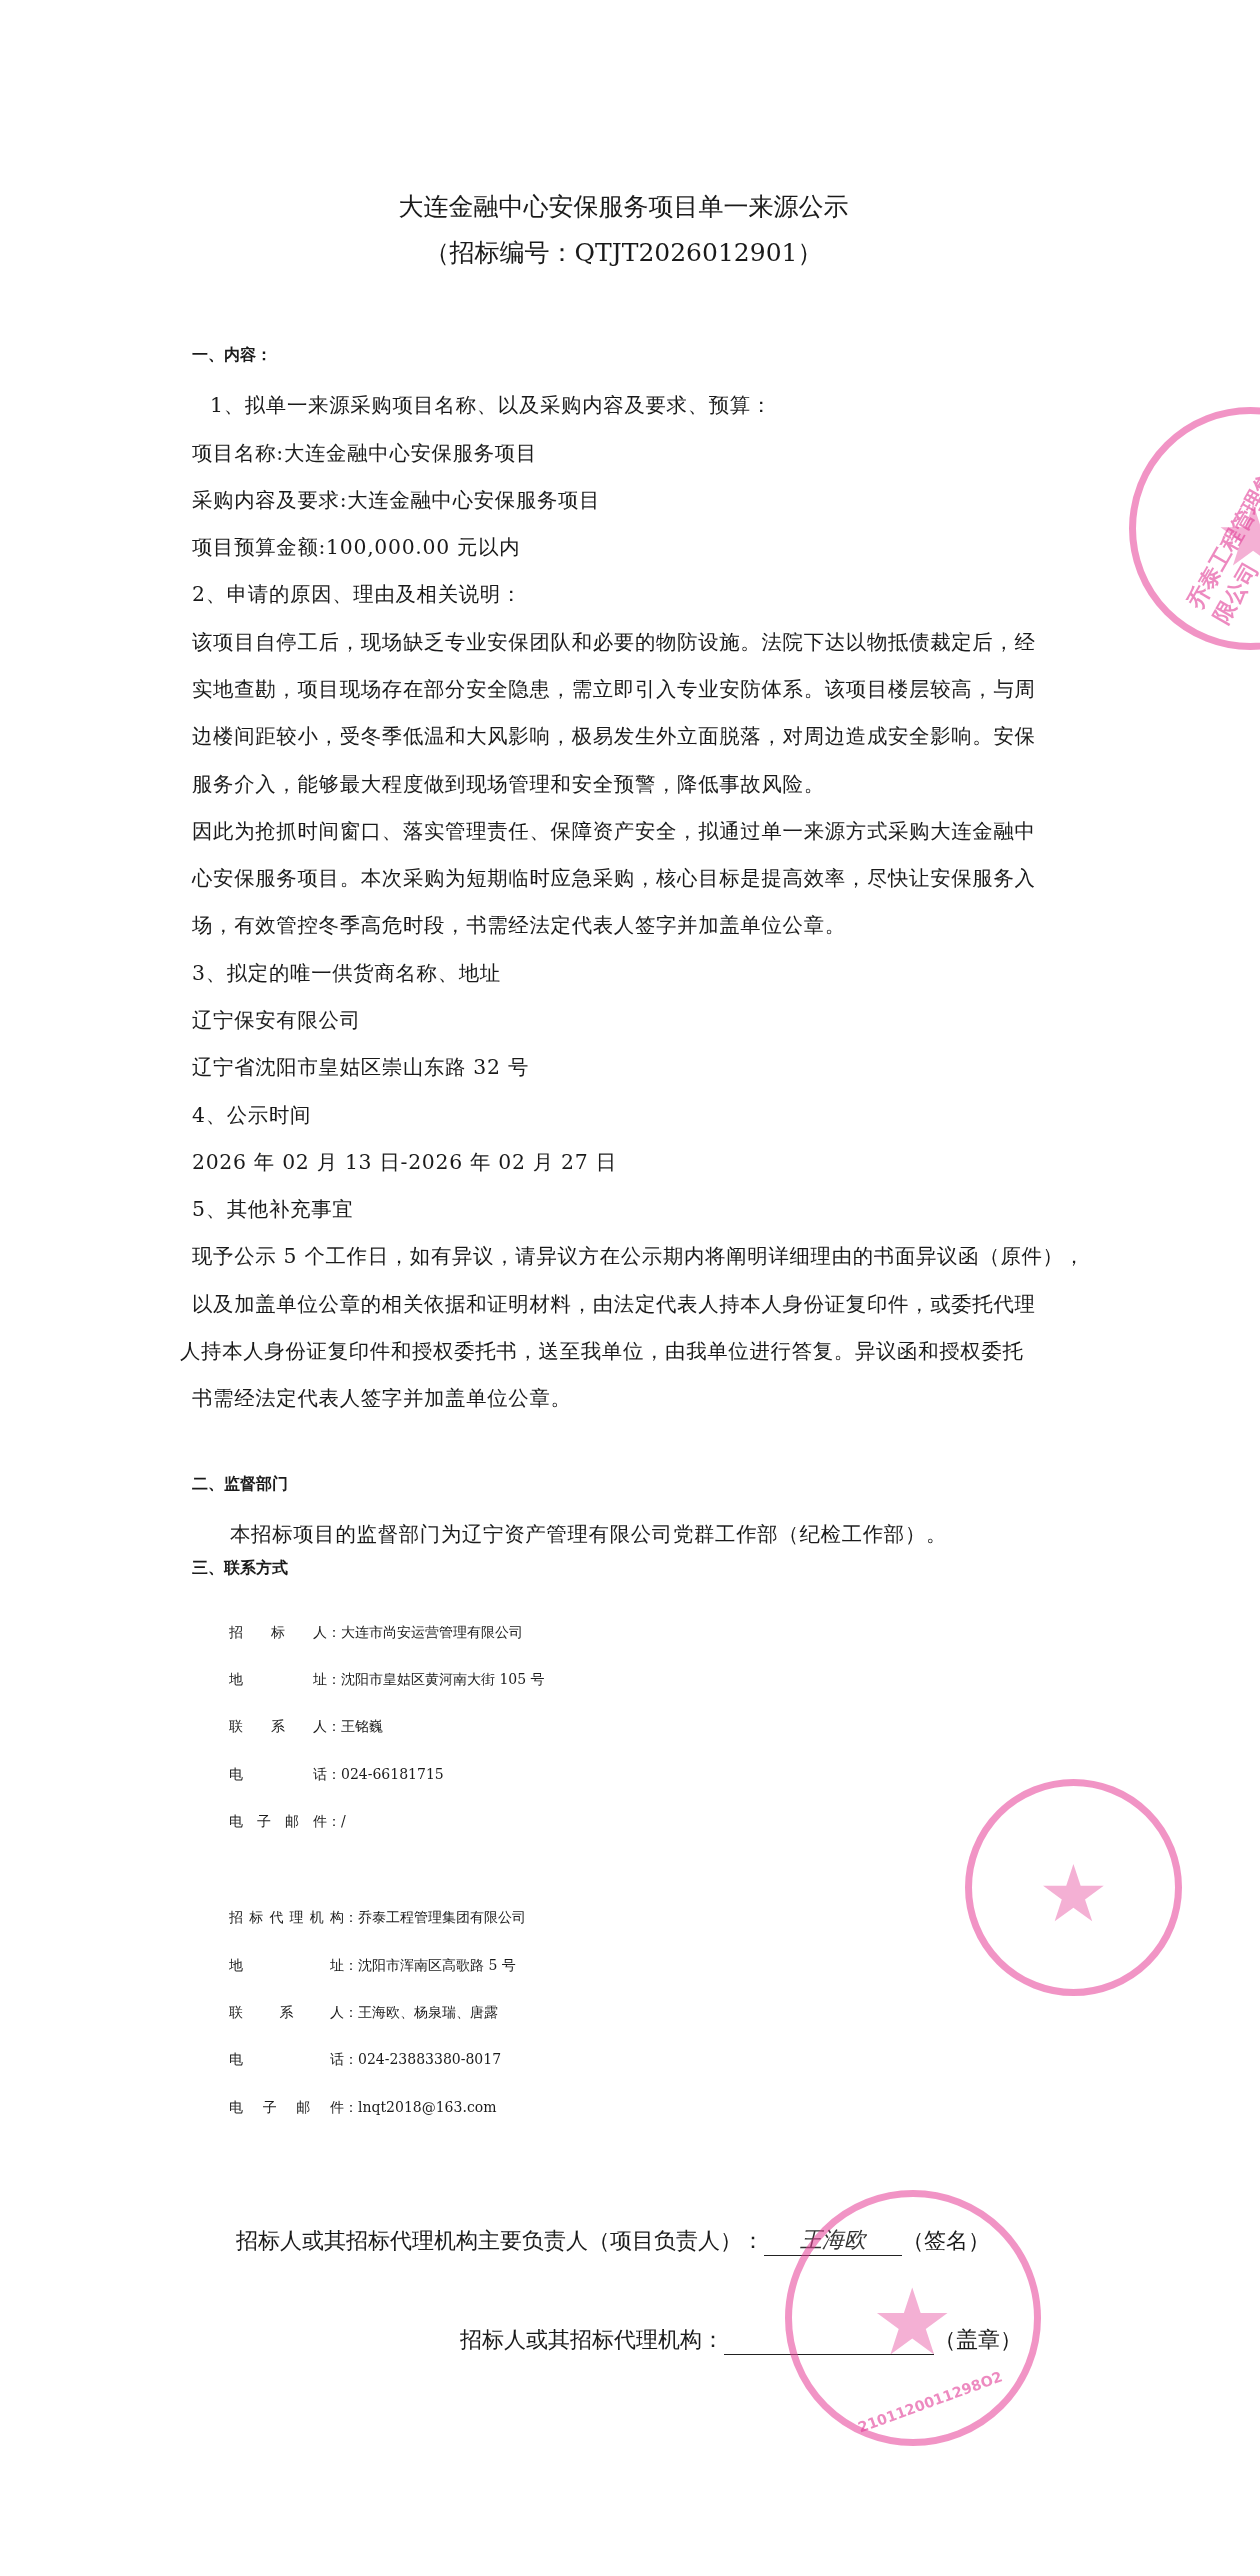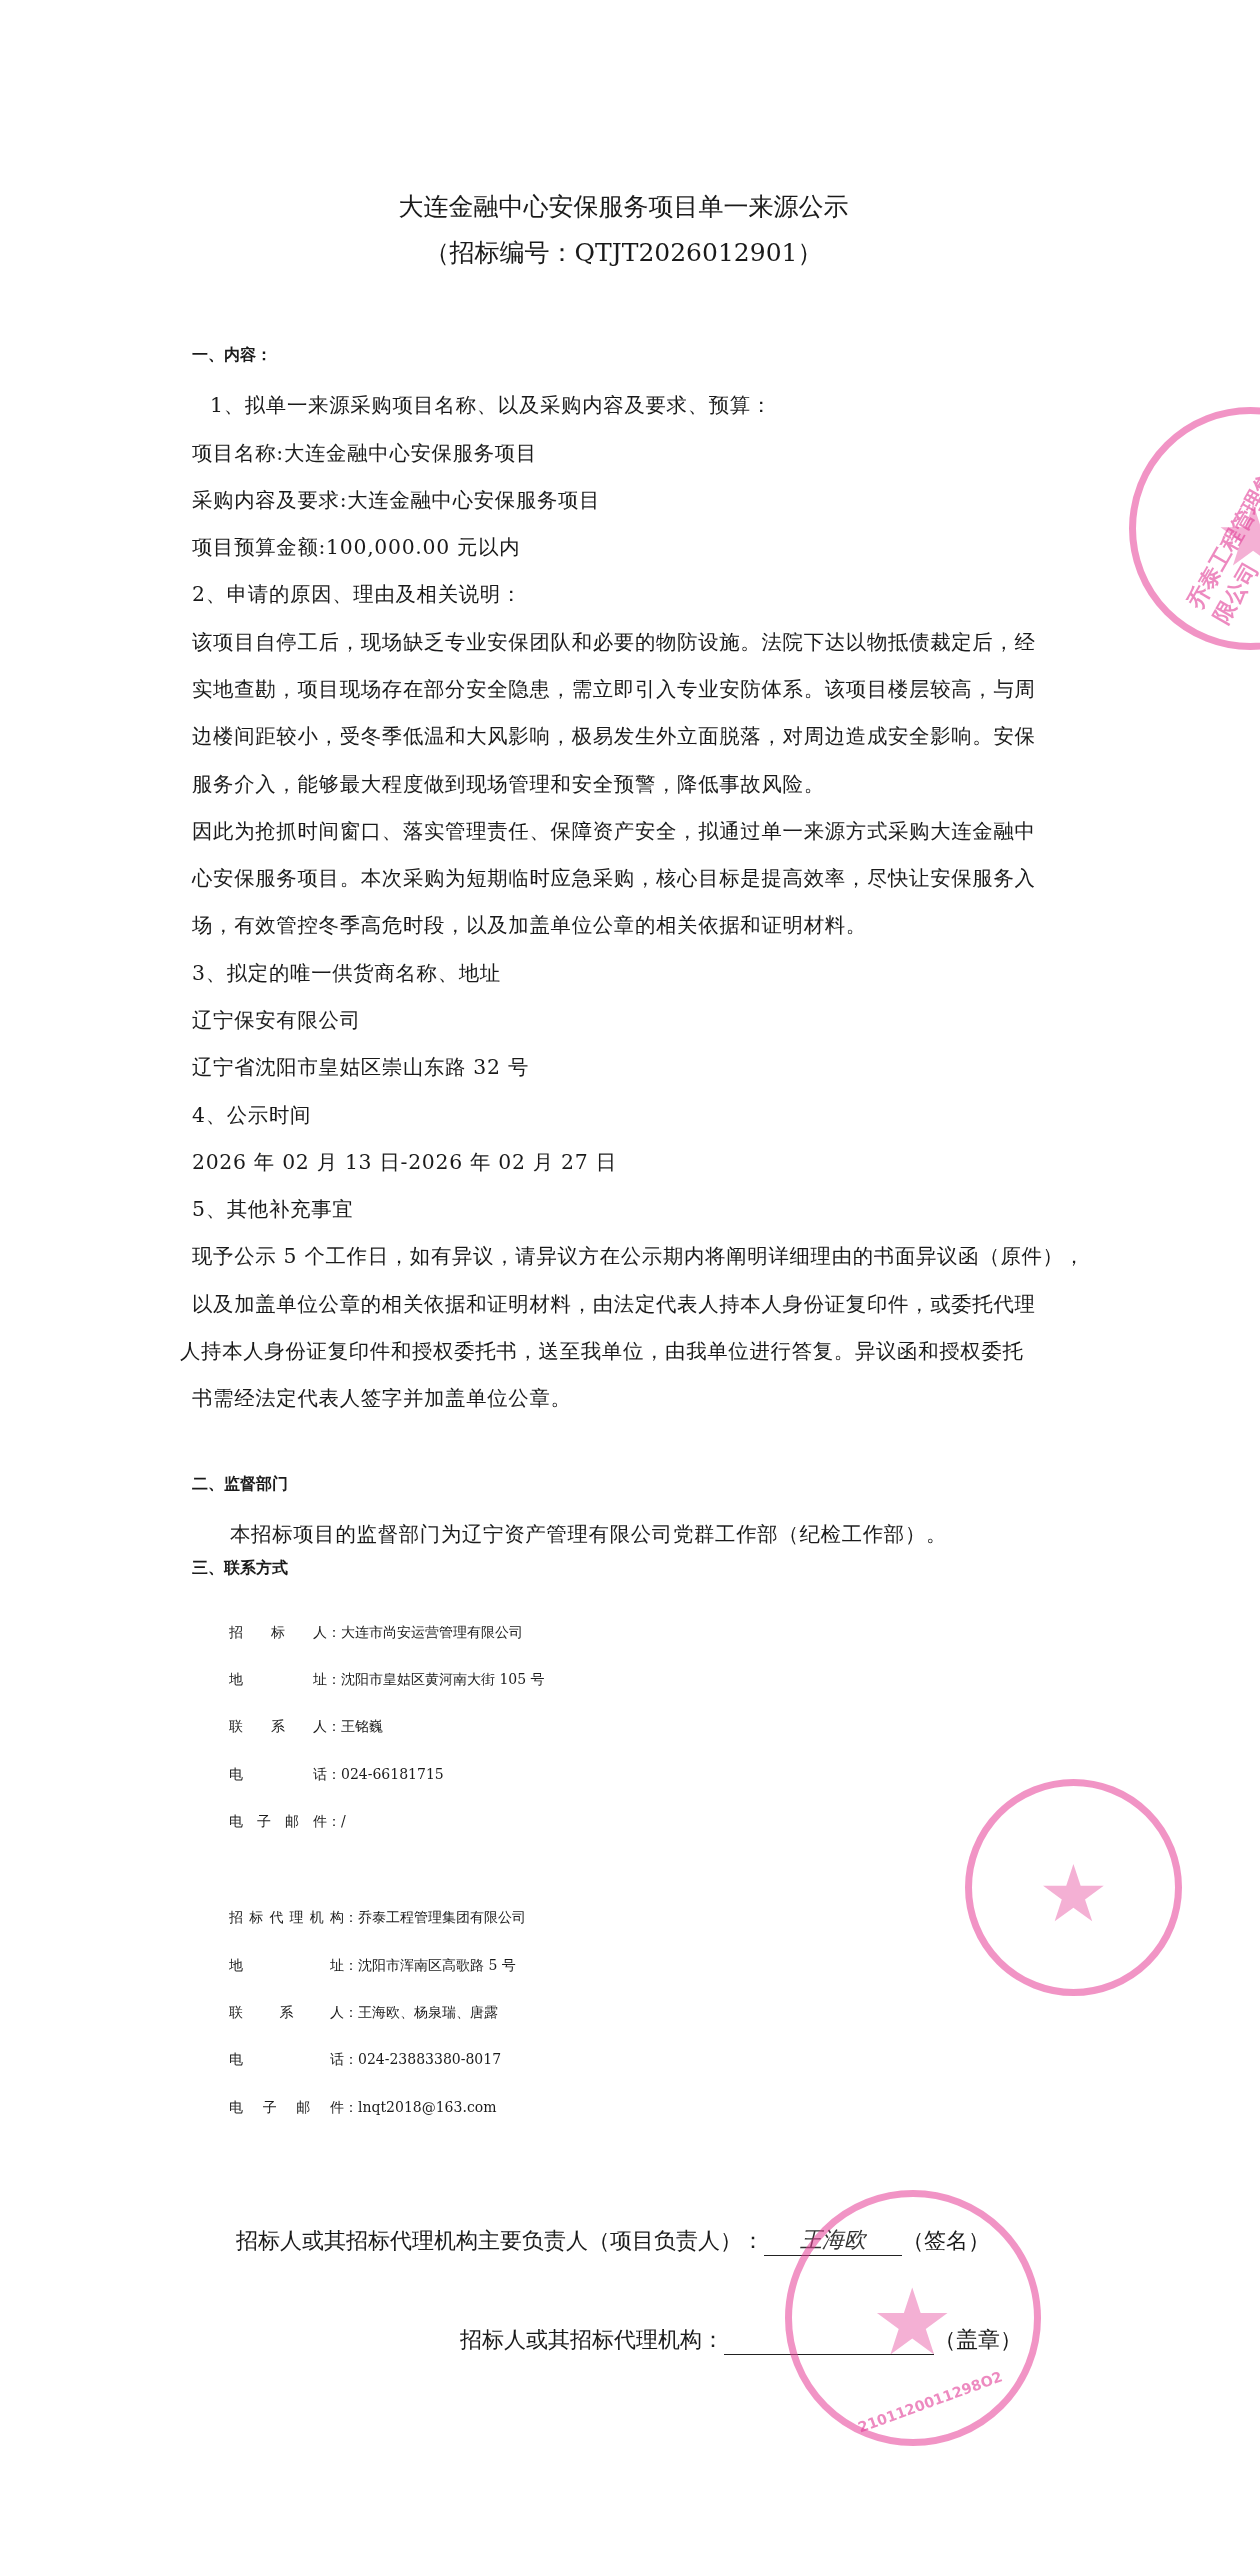--- a/index.html
+++ b/index.html
@@ -34,21 +34,21 @@
 <div class="abs p" style="left:192px; top:533px;">项目预算金额:100,000.00 元以内</div>
 
 <div class="abs p" style="left:192px; top:580px;">2、申请的原因、理由及相关说明：</div>
 <div class="abs p" style="left:192px; top:628px;">该项目自停工后，现场缺乏专业安保团队和必要的物防设施。法院下达以物抵债裁定后，经</div>
 <div class="abs p" style="left:192px; top:675px;text-align:center;">实地查勘，项目现场存在部分安全隐患，需立即引入专业安防体系。该项目楼层较高，与周</div>
 <div class="abs p" style="left:192px; top:722px;">边楼间距较小，受冬季低温和大风影响，极易发生外立面脱落，对周边造成安全影响。安保</div>
 <div class="abs p" style="left:192px; top:770px;">服务介入，能够最大程度做到现场管理和安全预警，降低事故风险。</div>
 
 <div class="abs p" style="left:192px; top:817px;">因此为抢抓时间窗口、落实管理责任、保障资产安全，拟通过单一来源方式采购大连金融中</div>
 <div class="abs p" style="left:192px; top:864px;">心安保服务项目。本次采购为短期临时应急采购，核心目标是提高效率，尽快让安保服务入</div>
-<div class="abs p" style="left:192px; top:911px;">场，有效管控冬季高危时段，以及加盖单位公章的相关依据和证明材料。</div>
+<div class="abs p" style="left:192px; top:911px;">场，有效管控冬季高危时段，书需经法定代表人签字并加盖单位公章。</div>
 
 <div class="abs p" style="left:192px; top:959px;">3、拟定的唯一供货商名称、地址</div>
 <div class="abs p" style="left:192px; top:1006px;">辽宁保安有限公司</div>
 <div class="abs p" style="left:192px; top:1053px;">辽宁省沈阳市皇姑区崇山东路 32 号</div>
 <div class="abs p" style="left:192px; top:1101px;">4、公示时间</div>
 <div class="abs p" style="left:192px; top:1148px;">2026 年 02 月 13 日-2026 年 02 月 27 日</div>
 <div class="abs p" style="left:192px; top:1195px;">5、其他补充事宜</div>
 <div class="abs p" style="left:192px; top:1242px;">现予公示 5 个工作日，如有异议，请异议方在公示期内将阐明详细理由的书面异议函（原件），</div>
 <div class="abs p" style="left:192px; top:1290px;">以及加盖单位公章的相关依据和证明材料，由法定代表人持本人身份证复印件，或委托代理</div>
 <div class="abs p" style="left:180px; top:1337px;">人持本人身份证复印件和授权委托书，送至我单位，由我单位进行答复。异议函和授权委托</div>

